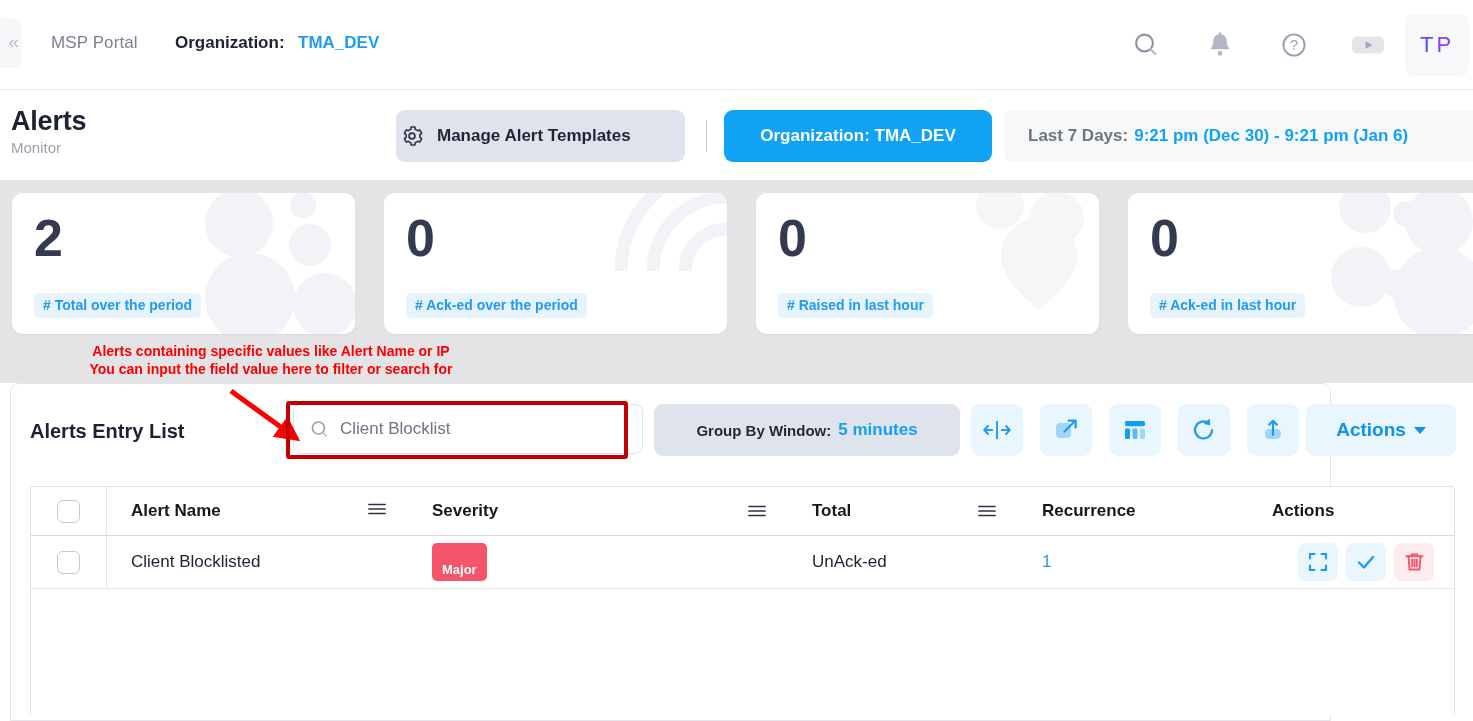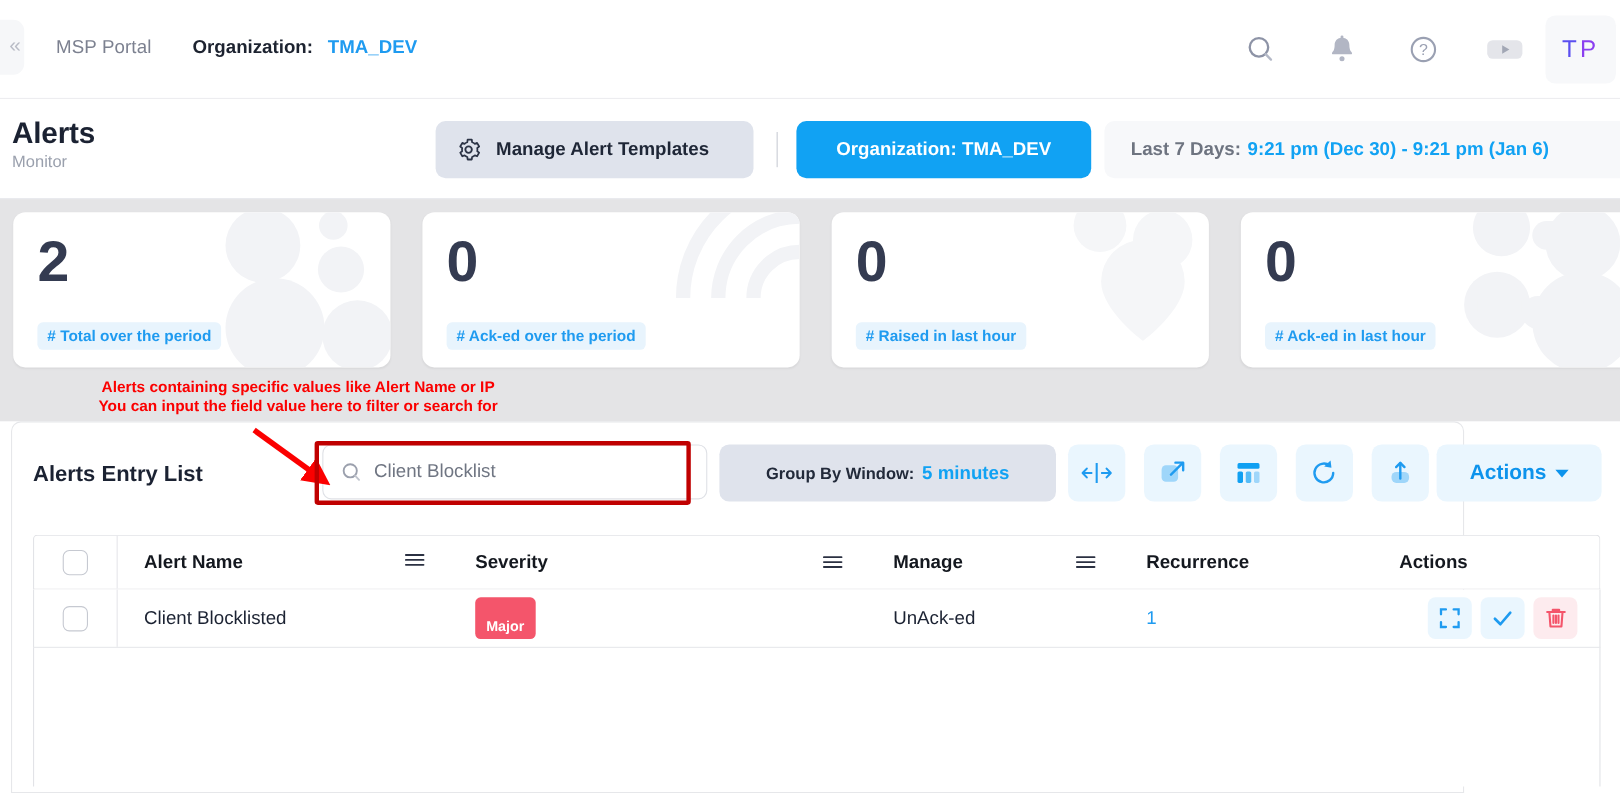--- a/index.html
+++ b/index.html
@@ -68,21 +68,21 @@
   }
   .ph-sub {
     position: absolute; left: 11px; top: 49px;
     font-size: 15px; color: #9aa0ad;
   }
   .btn-templates {
     position: absolute; left: 396px; top: 110px;
     width: 289px; height: 52px;
     background: #dfe3ec; border-radius: 9px;
     display: flex; align-items: center; gap: 13px;
-    padding-left: 18px; cursor: pointer;
+    padding-left: 4px; cursor: pointer;
   }
   .btn-templates span.lbl {
     font-size: 17px; font-weight: bold; color: #1e2636;
   }
   .hdr-divider {
     position: absolute; left: 706px; top: 120px;
     width: 1px; height: 32px; background: #c9ccd4;
   }
   .btn-org {
     position: absolute; left: 724px; top: 110px;
@@ -444,21 +444,21 @@
         <span class="th-lbl">Severity</span>
         <svg class="hamb" width="22" height="16" viewBox="0 0 22 16">
           <g stroke="#2b3142" stroke-width="1.7" stroke-linecap="round">
             <line x1="3" y1="3.5" x2="19" y2="3.5"></line>
               <line x1="3" y1="8" x2="19" y2="8"></line>
               <line x1="3" y1="12.5" x2="19" y2="12.5"></line>
           </g>
         </svg>
       </div>
       <div class="c-stat">
-        <span class="th-lbl">Manage</span>
+        <span class="th-lbl">Total</span>
         <svg class="hamb" width="22" height="16" viewBox="0 0 22 16">
           <g stroke="#2b3142" stroke-width="1.7" stroke-linecap="round">
             <line x1="3" y1="3.5" x2="19" y2="3.5"></line>
               <line x1="3" y1="8" x2="19" y2="8"></line>
               <line x1="3" y1="12.5" x2="19" y2="12.5"></line>
           </g>
         </svg>
       </div>
       <div class="c-rec">
         <span class="th-lbl">Recurrence</span>

